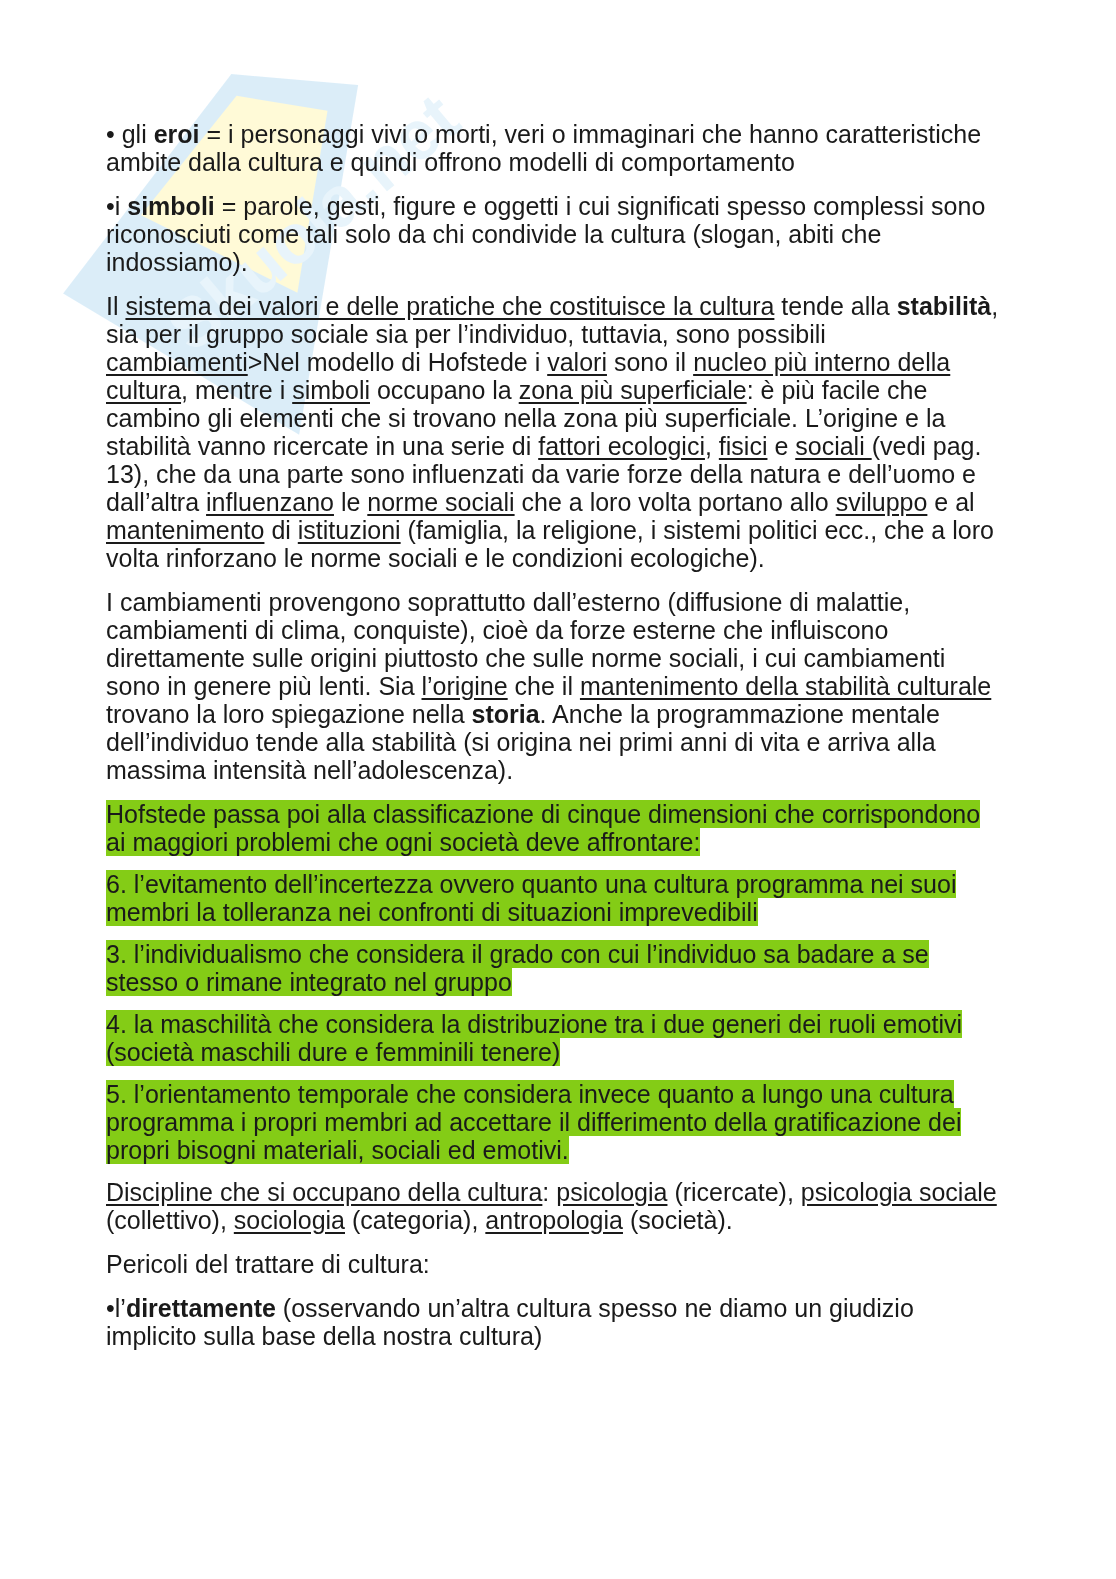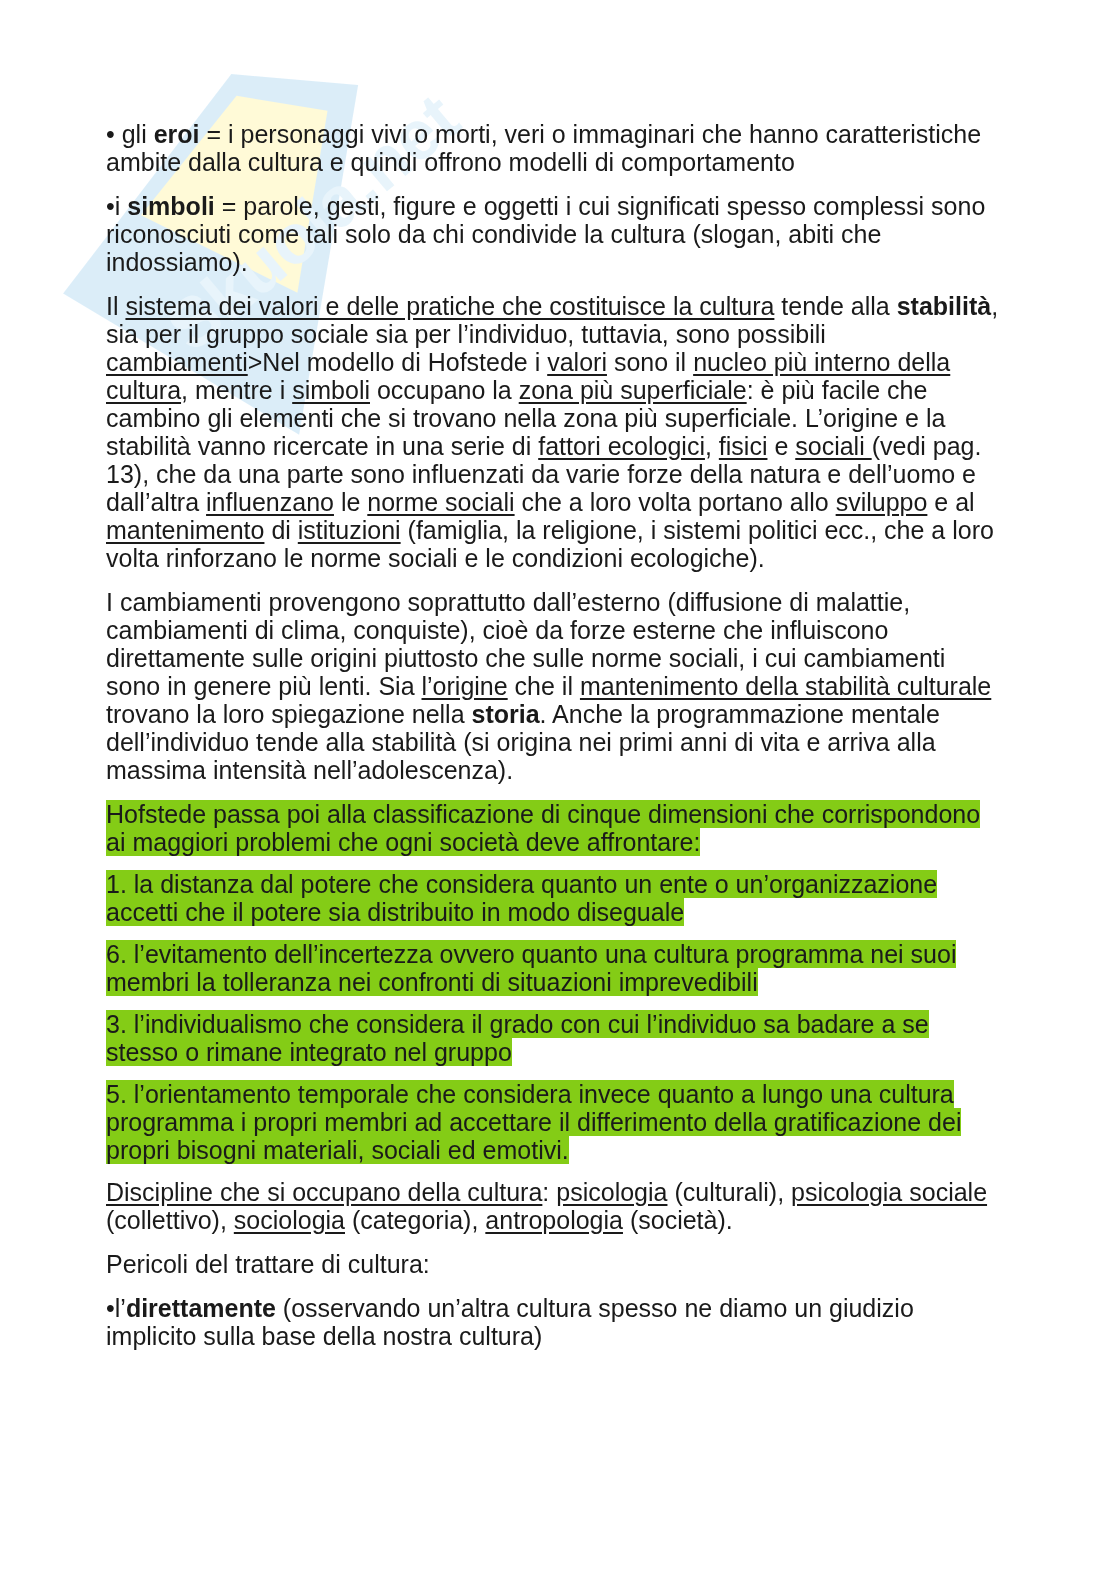--- a/index.html
+++ b/index.html
@@ -41,25 +41,25 @@
   <p class="p">
     <span>•</span><span>i </span><span class="b">simboli</span><span> = parole, gesti, figure e oggetti i cui significati spesso complessi sono riconosciuti come tali solo da chi condivide la cultura (slogan, abiti che indossiamo).</span>
   </p>
 
   <p class="p"><span>Il </span><span class="u">sistema dei valori e delle pratiche che costituisce la cultura</span><span> tende alla </span><span class="b">stabilità</span><span>, sia per il gruppo sociale sia per l’individuo, tuttavia, sono possibili </span><span class="u">cambiamenti</span><span>&gt;Nel modello di Hofstede i </span><span class="u">valori</span><span> sono il </span><span class="u">nucleo più interno della cultura</span><span>, mentre i </span><span class="u">simboli</span><span> occupano la </span><span class="u">zona più superficiale</span><span>: è più facile che cambino gli elementi  che si trovano nella  zona più superficiale. L’origine e la stabilità vanno ricercate in una serie di </span><span class="u">fattori ecologici</span><span>, </span><span class="u">fisici</span><span> e </span><span class="u">sociali </span><span>(vedi pag. 13), che da una parte sono influenzati da varie forze della natura e dell’uomo e dall’altra </span><span class="u">influenzano</span><span> le </span><span class="u">norme sociali</span><span> che a loro volta portano allo </span><span class="u">sviluppo</span><span> e al </span><span class="u">mantenimento</span><span> di </span><span class="u">istituzioni</span><span> (famiglia, la religione, i sistemi politici ecc., che a loro volta rinforzano le norme sociali e le condizioni ecologiche).</span></p>
 
   <p class="p"><span>I cambiamenti provengono soprattutto dall’esterno (diffusione di malattie, cambiamenti di clima, conquiste), cioè da forze esterne che influiscono direttamente sulle origini piuttosto che sulle norme sociali, i cui cambiamenti sono in genere più lenti. Sia </span><span class="u">l’origine</span><span> che il </span><span class="u">mantenimento della stabilità culturale</span><span> trovano la loro spiegazione nella </span><span class="b">storia</span><span>. Anche la programmazione mentale dell’individuo tende alla stabilità (si origina nei primi anni di vita e arriva alla massima intensità nell’adolescenza).</span></p>
 
   <p class="p hlp"><span class="hl">Hofstede passa poi alla classificazione di cinque dimensioni che corrispondono ai maggiori problemi che ogni società deve affrontare: </span></p>
 
-  <p class="p hlp"><span class="hl">1. la distanza dal potere che considera quanto un ente o un’organizzazione accetti che il potere sia distribuito in modo diseguale</span></p>
   <p class="p hlp"><span class="hl">6. l’evitamento dell’incertezza ovvero quanto una cultura programma nei suoi membri la tolleranza nei confronti di situazioni imprevedibili</span></p>
   <p class="p hlp"><span class="hl">3. l’individualismo che considera il grado con cui l’individuo sa badare a se stesso o rimane integrato nel gruppo </span></p>
+  <p class="p hlp"><span class="hl">4. la maschilità che considera la distribuzione tra i due generi dei ruoli emotivi (società maschili dure e femminili tenere)</span></p>
   <p class="p hlp"><span class="hl">5. l’orientamento temporale che considera invece quanto a lungo una cultura programma i propri membri ad accettare il differimento della gratificazione dei propri bisogni materiali, sociali ed emotivi.</span></p>
 
-  <p class="p"><span class="u">Discipline che si occupano della cultura</span><span>: </span><span class="u">psicologia</span><span> (culturali), </span><span class="u">psicologia sociale</span><span> (collettivo), </span><span class="u">sociologia</span><span> (categoria), </span><span class="u">antropologia</span><span> (società).</span></p>
+  <p class="p"><span class="u">Discipline che si occupano della cultura</span><span>: </span><span class="u">psicologia</span><span> (ricercate), </span><span class="u">psicologia sociale</span><span> (collettivo), </span><span class="u">sociologia</span><span> (categoria), </span><span class="u">antropologia</span><span> (società).</span></p>
 
   <p class="p"><span>Pericoli del trattare di cultura:</span></p>
 
   <p class="p"><span>•</span><span>l’</span><span class="b">direttamente</span><span> (osservando un’altra cultura spesso ne diamo un giudizio implicito sulla base della nostra cultura)</span></p>
 
 
 </div>
 
 </body></html>

